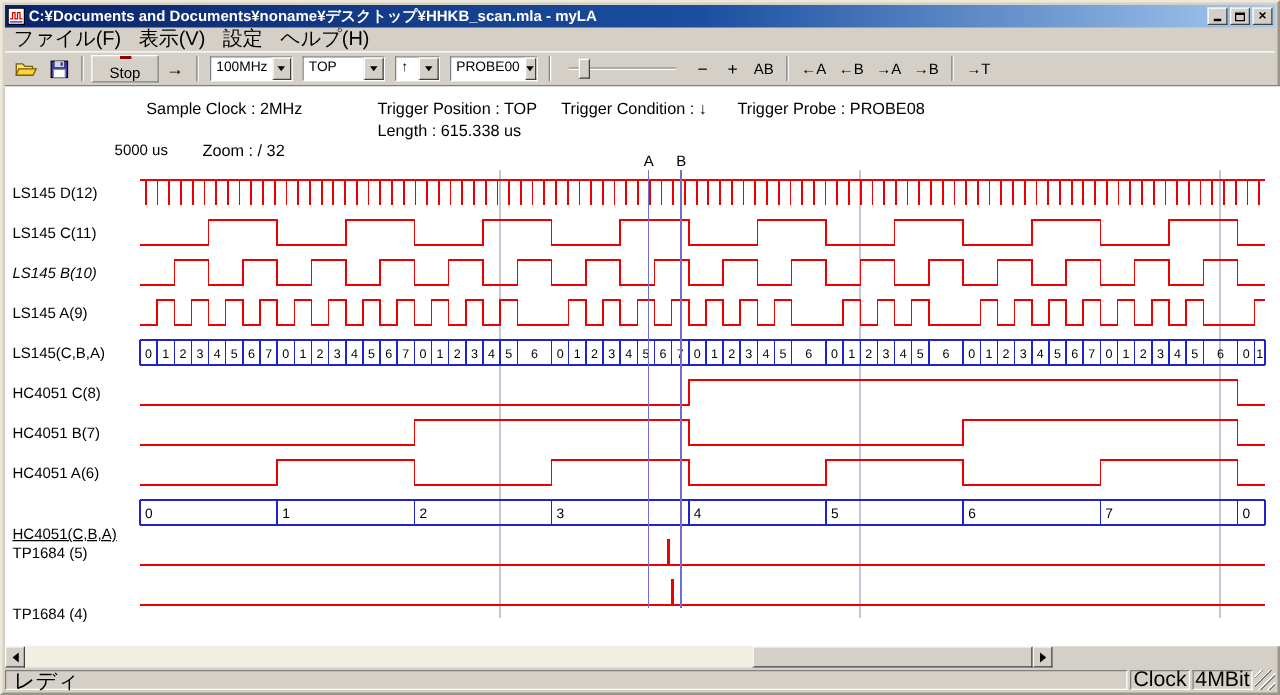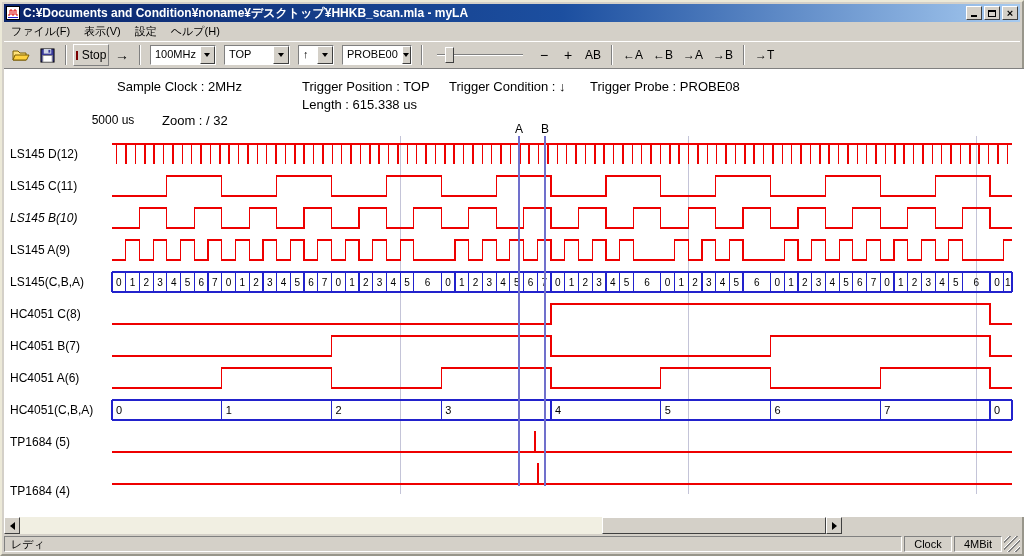--- a/index.html
+++ b/index.html
@@ -12,21 +12,21 @@
     display:flex;align-items:center;padding:0 2px;gap:3px;}
   .title-text{color:#fff;font-size:12px;font-weight:bold;white-space:nowrap;overflow:hidden;flex:1;}
   .win-buttons{display:flex;gap:2px;}
   .winbtn{width:16px;height:14px;background:#d4d0c8;border:1px solid;border-color:#fff #404040 #404040 #fff;
     display:flex;align-items:center;justify-content:center;padding:0;cursor:default;}
   .glyph-min{width:6px;height:7px;border-bottom:2px solid #000;}
   .glyph-max{width:8px;height:7px;border:1px solid #000;border-top:2px solid #000;}
   .glyph-close{font-size:11px;font-weight:bold;line-height:10px;color:#000;}
 
   
-  .menubar{position:absolute;top:20px;left:2px;right:2px;height:19px;display:flex;align-items:center;font-size:11px;}
+  .menubar{position:absolute;top:20px;left:2px;right:2px;height:19px;display:flex;align-items:center;font-size:16px;}
   .menu-item{padding:2px 7px;white-space:nowrap;}
 
   
   .toolbar{position:absolute;top:39px;left:2px;right:2px;height:27px;display:flex;align-items:center;
     padding:0 4px;gap:2px;border-top:1px solid #fff;}
   .tbtn{height:22px;min-width:22px;display:flex;align-items:center;justify-content:center;
     background:transparent;border:1px solid transparent;font-size:12px;color:#000;padding:0 3px;gap:4px;}
   .tbtn.raised{background:#d4d0c8;border-color:#fff #808080 #808080 #fff;}
   .tsep{width:2px;height:20px;border-left:1px solid #808080;border-right:1px solid #fff;margin:0 4px;}
   .stop-square{width:9px;height:9px;background:#e00000;border:1px solid #7c0000;}
@@ -52,40 +52,40 @@
   .sb-btn{width:16px;height:17px;background:#d4d0c8;border:1px solid;border-color:#fff #404040 #404040 #fff;
     display:flex;align-items:center;justify-content:center;flex:0 0 16px;}
   .tri-left{width:0;height:0;border-top:4px solid transparent;border-bottom:4px solid transparent;border-right:5px solid #000;}
   .tri-right{width:0;height:0;border-top:4px solid transparent;border-bottom:4px solid transparent;border-left:5px solid #000;}
   .sb-track{flex:1;position:relative;}
   .sb-thumb{position:absolute;left:582px;top:0;width:224px;height:17px;background:#d4d0c8;
     border:1px solid;border-color:#fff #404040 #404040 #fff;}
 
   
   .statusbar{position:absolute;left:2px;right:2px;bottom:2px;height:18px;display:flex;gap:2px;padding-top:2px;}
-  .sb-panel{border:1px solid;border-color:#808080 #fff #fff #808080;font-size:11px;padding:0 6px;display:flex;align-items:center;white-space:nowrap;}
+  .sb-panel{border:1px solid;border-color:#808080 #fff #fff #808080;font-size:17px;padding:0 6px;display:flex;align-items:center;white-space:nowrap;}
   .panel-ready{flex:1;}
   .panel-small{width:48px;justify-content:center;padding:0 2px;}
   .panel-grip{width:16px;border:none;background:
     repeating-linear-gradient(135deg,transparent 0 3px,#fff 3px 4px,#808080 4px 5px);}
 </style>
 </head>
 <body>
 
 <div class="window">
 
   <div class="titlebar">
     <span style="display:flex;">
       <svg width="14" height="14" viewBox="0 0 14 14">
         <rect x="0.5" y="0.5" width="13" height="13" fill="#fff" stroke="#000"></rect>
         <polyline points="2,9 4,9 4,4 6,4 6,9 8,9 8,4 10,4 10,9 12,9" fill="none" stroke="#d00" stroke-width="1"></polyline>
         <line x1="2" y1="11.5" x2="12" y2="11.5" stroke="#22c" stroke-width="1"></line>
       </svg>
     </span>
-    <span class="title-text">C:¥Documents and Condition¥noname¥デスクトップ¥HHKB_scan.mla - myLA</span>
+    <span class="title-text">C:¥Documents and Documents¥noname¥デスクトップ¥HHKB_scan.mla - myLA</span>
     <span class="win-buttons">
       <button class="winbtn">
           <span class="glyph-min"></span>
         </button>
       <button class="winbtn">
           <span class="glyph-max"></span>
         </button>
       <button class="winbtn">
           <span class="glyph-close">×</span>
         </button>
@@ -112,21 +112,21 @@
       <span style="display:flex;">
         <svg width="15" height="15" viewBox="0 0 16 16">
           <rect x="1" y="1" width="14" height="14" fill="#3a3a9a" stroke="#000"></rect>
           <rect x="4" y="1" width="8" height="5" fill="#cfd6e8"></rect>
           <rect x="9" y="2" width="2" height="3" fill="#3a3a9a"></rect>
           <rect x="3" y="8" width="10" height="7" fill="#fff" stroke="#888"></rect>
         </svg>
       </span>
     </button>
     <span class="tsep"></span>
-    <button class="tbtn raised" style="width:36px;">
+    <button class="tbtn raised" style="width:54px;flex-direction:column;">
       <span class="stop-square"></span>
       <span>Stop</span>
     </button>
     <button class="tbtn" style="font-weight:bold;font-size:14px;">→</button>
     <span class="tsep"></span>
 
     <span class="combo" style="width:66px;">
       <span class="combo-text">100MHz</span>
       <span class="combo-arrow">
           <span class="tri-down"></span>
@@ -181,21 +181,21 @@
 
   <div id="channel-labels">
       <div class="ch-label" style="top: 145px;">LS145 D(12)</div>
       <div class="ch-label" style="top: 177px;">LS145 C(11)</div>
       <div class="ch-label" style="top: 209px; font-style: italic;">LS145 B(10)</div>
       <div class="ch-label" style="top: 241px;">LS145 A(9)</div>
       <div class="ch-label" style="top: 273px;">LS145(C,B,A)</div>
       <div class="ch-label" style="top: 305px;">HC4051 C(8)</div>
       <div class="ch-label" style="top: 337px;">HC4051 B(7)</div>
       <div class="ch-label" style="top: 369px;">HC4051 A(6)</div>
-      <div class="ch-label" style="top: 401px;">HC4051(C,B,A)</div>
+      <div class="ch-label" style="top: 418px; text-decoration: underline;">HC4051(C,B,A)</div>
       <div class="ch-label" style="top: 433px; text-align: right;">TP1684 (5)</div>
       <div class="ch-label" style="top: 465px; margin-top: 17px;">TP1684 (4)</div>
     </div>
   <svg id="wave-svg" width="1024" height="380">
       <line x1="398" y1="14" x2="398" y2="372" stroke="#c4c4d8" stroke-width="1" shape-rendering="crispEdges"></line>
       <line x1="686" y1="14" x2="686" y2="372" stroke="#c4c4d8" stroke-width="1" shape-rendering="crispEdges"></line>
       <line x1="974" y1="14" x2="974" y2="372" stroke="#c4c4d8" stroke-width="1" shape-rendering="crispEdges"></line>
       <line x1="110" y1="22" x2="1010" y2="22" stroke="#ee0000" stroke-width="1.2" shape-rendering="crispEdges"></line>
       <line x1="114.6875" y1="22" x2="114.6875" y2="42" stroke="#ee0000" stroke-width="1.4" shape-rendering="crispEdges"></line>
       <line x1="124.0625" y1="22" x2="124.0625" y2="42" stroke="#ee0000" stroke-width="1.4" shape-rendering="crispEdges"></line>

